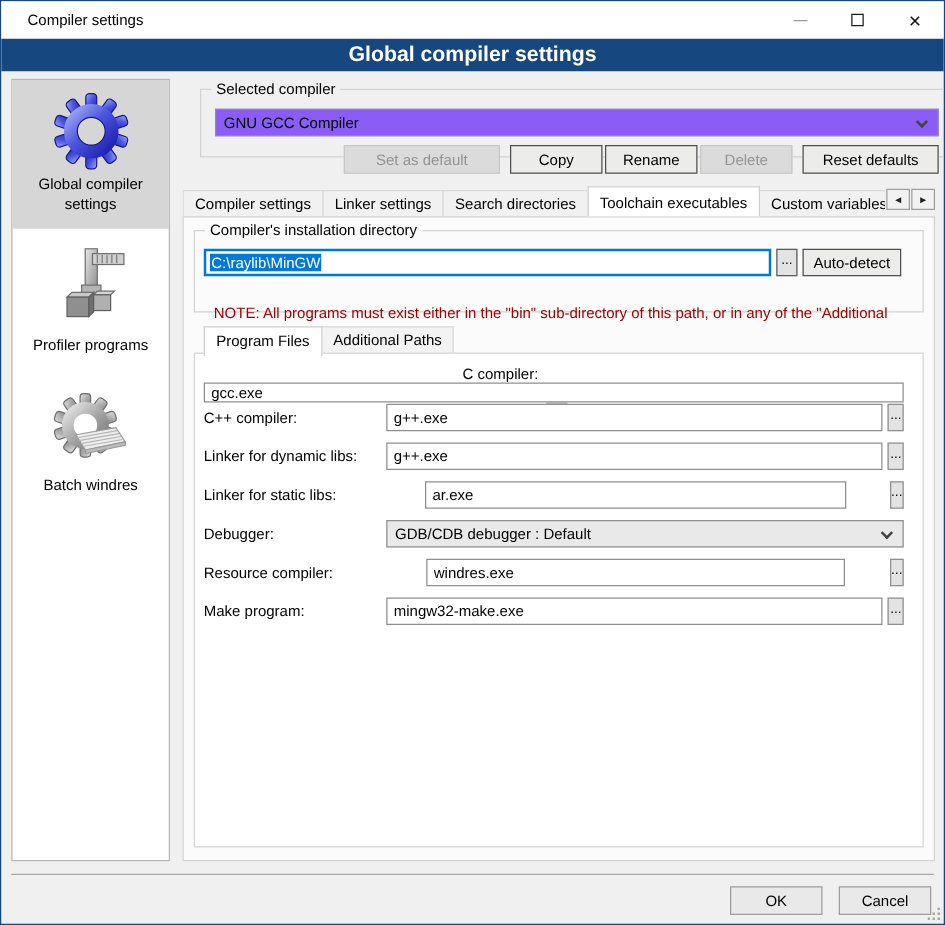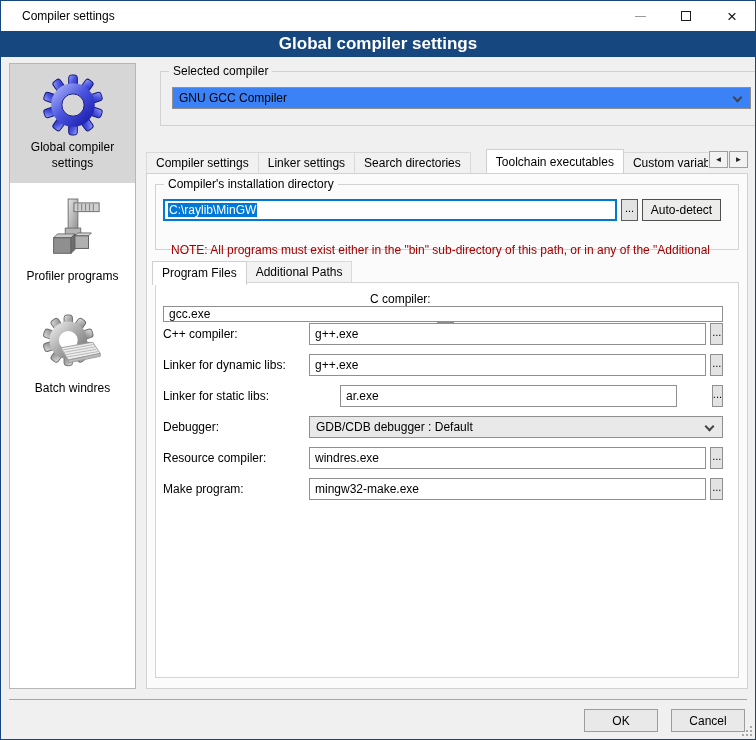--- a/index.html
+++ b/index.html
@@ -29,21 +29,21 @@
   .side-item{ text-align:center; padding:8px 4px 12px; cursor:default; }
   .side-item.selected{ background:#d6d6d6; }
   .side-item svg{ display:block; margin:2px auto 4px; }
   .side-label{ line-height:1.3; display:block; }
 
   
   .groupbox{ position:absolute; border:1px solid #d2d2d2; }
   .glabel{ position:absolute; top:-8px; left:8px; padding:0 4px; background:#f0f0f0; line-height:14px; }
 
   
-  .combo{ position:relative; height:22px; border:1px solid #8f8f8f; background:#3b82f6;
+  .combo{ position:relative; height:22px; border:1px solid #8f8f8f; background:#8b5cf6;
           display:flex; align-items:center; padding:0 20px 0 6px; }
   .chev{ position:absolute; right:9px; top:6px; width:7px; height:7px;
          border-right:2px solid #444; border-bottom:2px solid #444; transform:rotate(45deg); }
   .textbox{ height:22px; background:#fff; border:1px solid #8f8f8f; display:flex;
             align-items:center; padding:0 4px; }
   .textbox.focused{ border:1px solid #0078d7; box-shadow:inset 0 0 0 1px #0078d7; }
   .sel-text{ background:#0078d7; color:#fff; padding:0 1px; white-space:nowrap; }
   input.ftext{ height:22px; border:1px solid #8f8f8f; background:#fff; padding:0 5px;
                font:inherit; width:100%; }
 
@@ -61,36 +61,36 @@
   #compiler-combo{ position:absolute; left:11px; right:10px; top:15px; }
   .cmp-btnrow{ position:absolute; right:10px; top:44px; display:flex; }
 
   
   .tabbar{ position:absolute; left:145px; top:148px; width:602px; height:24px;
            display:flex; align-items:flex-end; }
   .tabs-strip{ display:flex; align-items:flex-end; flex:1; overflow:hidden; height:26px; }
   .tab{ height:21px; line-height:20px; padding:0 9px; background:#f1f1f1;
         border:1px solid #d9d9d9; border-bottom:none; margin-right:-1px; white-space:nowrap; }
   .tab.active{ height:25px; line-height:24px; background:#fff; border-color:#cfcfcf;
-               position:relative; z-index:3; margin-bottom:-1px;margin-left:16px; }
+               position:relative; z-index:3; margin-bottom:-1px; }
   .tab-arrow{ width:19px; height:17px; background:#f2f2f2; border:1px solid #9f9f9f;
               display:flex; align-items:center; justify-content:center; font-size:8px;
               color:#222; margin-left:1px; align-self:flex-start; margin-top:2px; }
 
   
   .main-panel{ position:absolute; left:145px; top:172px; width:602px; height:516px;
                background:#fbfbfb; border:1px solid #d2d2d2; z-index:2; }
   #gb-install{ left:8px; top:10px; right:8px; height:66px; border:1px solid #d2d2d2; }
   #gb-install .glabel{ background:#fbfbfb; }
   .install-row{ position:absolute; left:7px; right:17px; top:14px; display:flex; }
   .install-row .textbox{ flex:1; }
   .autodetect{ width:79px; height:22px; margin-left:4px; }
   .note{ position:absolute; left:15px; top:58px; right:0; color:#a40000; white-space:nowrap; overflow:hidden; }
 
-  .subtabs{ position:absolute; left:5px; top:85px; display:flex; align-items:flex-end; height:24px; }
+  .subtabs{ position:absolute; left:16px; top:85px; display:flex; align-items:flex-end; height:24px; }
   .subtab{ height:22px; line-height:21px; padding:0 9px; background:#f3f3f3;
            border:1px solid #d9d9d9; border-bottom:none; margin-right:-1px; }
   .subtab.active{ background:#fff; height:24px; line-height:23px; margin-bottom:-2px;
                   position:relative; z-index:3; border-color:#cfcfcf; }
 
   .inner-panel{ position:absolute; left:8px; top:108px; right:8px; bottom:10px;
                 background:#fff; border:1px solid #d4d4d4; z-index:2; }
   .field-row{ position:absolute; left:7px; right:15px; height:22px; display:flex; align-items:center; }
   .flabel{ width:146px; flex:none; }
   .field-row .combo{ flex:1; background:#e9e9e9; }
@@ -201,20 +201,27 @@
       <span class="side-label">Batch windres</span>
     </div>
   </div>
 
   <div class="groupbox" id="gb-compiler">
     <span class="glabel">Selected compiler</span>
     <div class="combo" id="compiler-combo">
       <span>GNU GCC Compiler</span>
       <span class="chev"></span>
     </div>
+    <div class="cmp-btnrow">
+      <div class="btn disabled" style="width:125px;">Set as default</div>
+      <div class="btn" style="width:74px; margin-left:8px;">Copy</div>
+      <div class="btn" style="width:74px; margin-left:2px;">Rename</div>
+      <div class="btn disabled" style="width:74px; margin-left:2px;">Delete</div>
+      <div class="btn" style="width:109px; margin-left:8px;">Reset defaults</div>
+    </div>
   </div>
 
   <div class="tabbar">
     <div class="tabs-strip">
       <div class="tab">Compiler settings</div>
       <div class="tab">Linker settings</div>
       <div class="tab">Search directories</div>
       <div class="tab active">Toolchain executables</div>
       <div class="tab">Custom variables</div>
 
@@ -267,21 +274,21 @@
         <input class="ftext" value="ar.exe" style="">
         <div class="browse-btn">...</div>
       </div>
       <div class="field-row" style="top:133px;">
         <span class="flabel">Debugger:</span>
         <div class="combo">
           <span>GDB/CDB debugger : Default</span>
           <span class="chev"></span>
         </div>
       </div>
-      <div class="field-row" style="top:164px;">
+      <div class="field-row" style="top:164px;gap:32px;">
         <span class="flabel">Resource compiler:</span>
         <input class="ftext" value="windres.exe" style="">
         <div class="browse-btn">...</div>
       </div>
       <div class="field-row" style="top:195px;">
         <span class="flabel">Make program:</span>
         <input class="ftext" value="mingw32-make.exe" style="">
         <div class="browse-btn">...</div>
       </div>
     </div>

